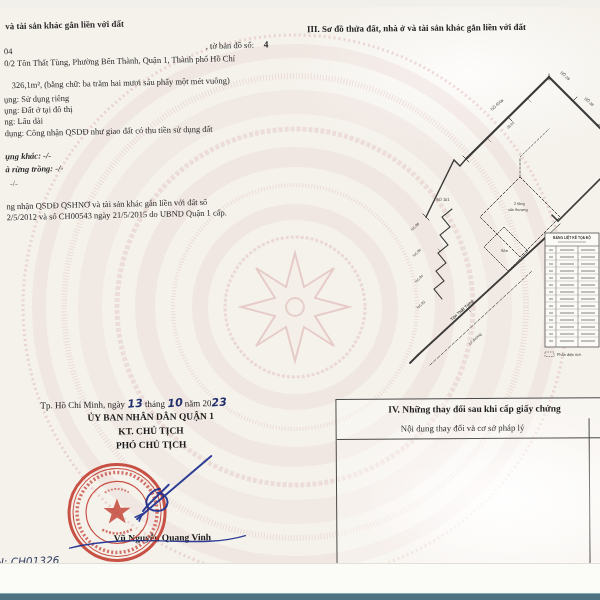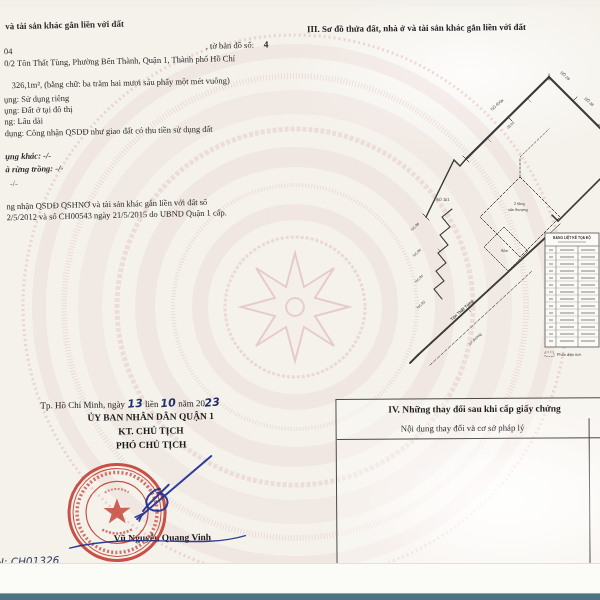--- a/index.html
+++ b/index.html
@@ -187,21 +187,21 @@
         <div class="c1">Nội dung thay đổi và cơ sở pháp lý</div>
       </div>
       <div class="sec4-div"></div>
       <div class="sec4-body"></div>
     </div>
 
     <div class="issue">
       <div class="dateline">
         <span>Tp. Hồ Chí Minh, ngày</span>
         <span class="hw" style="font-size:11px;">13</span>
-        <span>liền</span>
+        <span>tháng</span>
         <span class="hw" style="font-size:11px;">10</span>
         <span>năm 20</span><span class="hw" style="font-size:11px;">23</span>
       </div>
       <div class="org">ỦY BAN NHÂN DÂN QUẬN 1</div>
       <div class="kt">KT. CHỦ TỊCH</div>
       <div class="pho">PHÓ CHỦ TỊCH</div>
       <div class="signer">Vũ Nguyễn Quang Vinh</div>
 
       <svg style="position:absolute;left:55px;top:452px;" width="110" height="110" viewBox="0 0 110 110">
         <g stroke="#c23b2e" fill="none" opacity="0.88">

